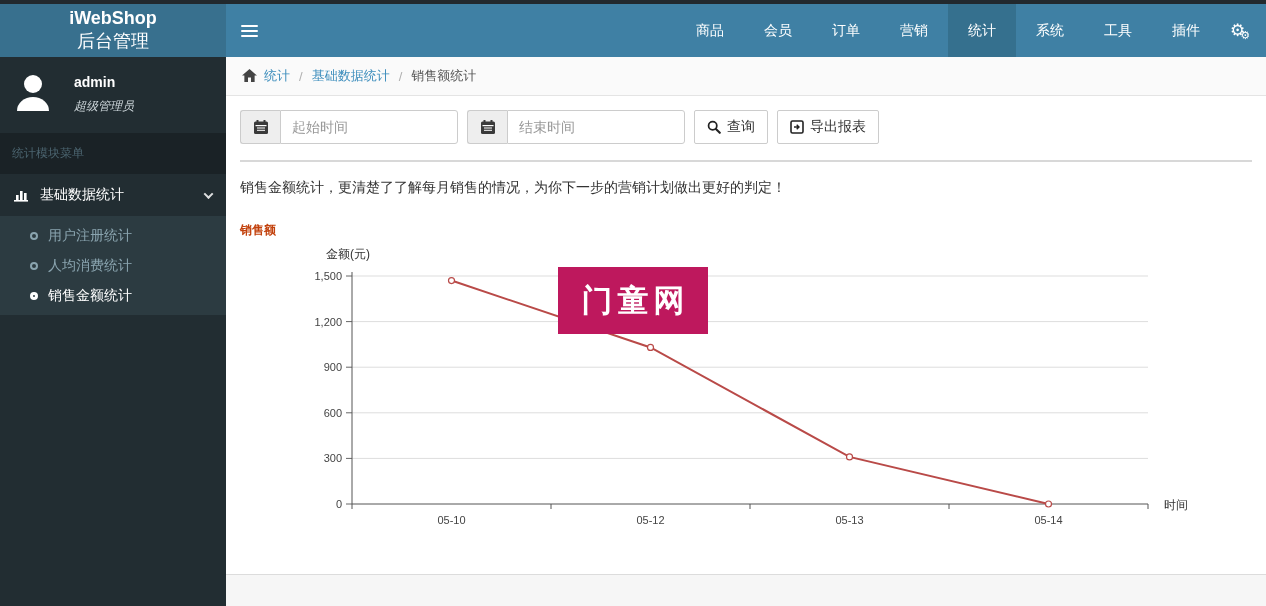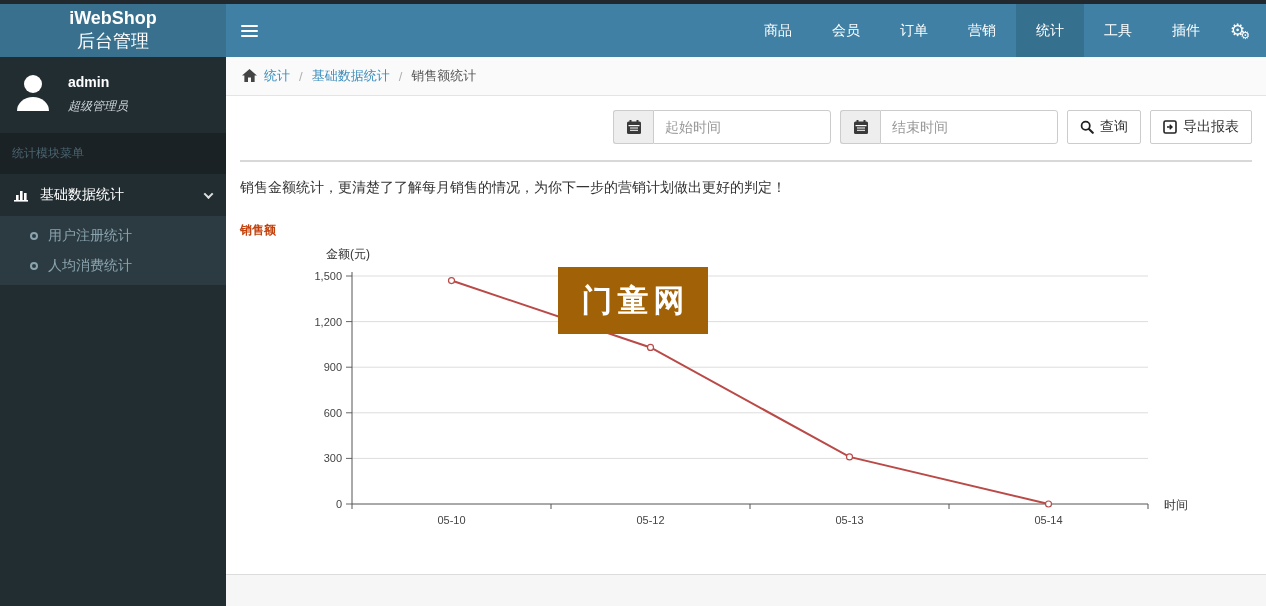--- a/index.html
+++ b/index.html
@@ -16,21 +16,21 @@
   .hamburger { width:46px; display:flex; flex-direction:column; gap:3px; align-items:center; justify-content:center; cursor:pointer; }
   .hamburger i { width:17px; height:2px; background:#fff; border-radius:1px; }
   .nav { margin-left:auto; display:flex; align-items:stretch; }
   .nav-item { padding:0 20px; display:flex; align-items:center; color:#fff; font-size:14px; cursor:pointer; }
   .nav-item.active { background:#35708e; }
   .cogs { padding:0 16px 0 10px; display:flex; align-items:center; color:#fff; cursor:pointer; }
   .cogs .g1 { font-size:17px; line-height:1; }
   .cogs .g2 { font-size:11px; line-height:1; margin:10px 0 0 -5px; }
   
   .sidebar { position:absolute; top:57px; left:0; width:226px; height:549px; background:#222d32; }
-  .user-panel { display:flex; align-items:center; gap:14px; padding:14px 12px 16px 12px; }
+  .user-panel { display:flex; align-items:center; gap:20px; padding:14px 12px 16px 12px; }
   .user-name { color:#fff; font-weight:bold; font-size:14px; }
   .user-role { color:#cfd8dc; font-size:12px; font-style:italic; margin-top:8px;text-align:right; }
   .menu-header { background:#1a2226; color:#4b646f; font-size:12px; padding:12px 12px; }
   .menu-item { display:flex; align-items:center; height:42px; padding:0 14px; font-size:14px; color:#b8c7ce; cursor:pointer; }
   .menu-item.open { color:#fff; }
   .menu-item .mi-icon { width:16px; margin-right:10px; display:flex; }
   .menu-item .chev { margin-left:auto; }
   .chev { width:7px; height:7px; border-right:2px solid currentColor; border-bottom:2px solid currentColor; display:inline-block; opacity:.85; }
   .chev.down { transform:rotate(45deg) translate(-1px,-1px); }
   .chev.left { transform:rotate(135deg); }
@@ -41,32 +41,32 @@
   .submenu-item.active .circle-o { border-width:3px; }
   
   .breadcrumb-bar { position:absolute; left:226px; top:57px; width:1040px; height:39px; background:#fafafa; border-bottom:1px solid #e4e4e4; display:flex; align-items:center; padding:0 16px; font-size:13px; }
   .crumb-link { color:#3c8dbc; cursor:pointer; }
   .crumb-sep { color:#b0b0b0; margin:0 9px; }
   .crumb-current { color:#555; }
   .home-ico { margin-right:7px; display:flex; }
   .panel { position:absolute; left:226px; top:96px; width:1040px; height:479px; background:#fff; border-bottom:1px solid #dcdcdc; padding:14px; }
   .below-panel { position:absolute; left:226px; top:576px; width:1040px; height:30px; background:#f6f6f6; }
   
-  .filter-row { display:flex; align-items:center; gap:9px;justify-content:flex-end; }
+  .filter-row { display:flex; align-items:center; gap:9px; }
   .input-group { display:flex; height:34px; }
   .addon { width:40px; background:#eee; border:1px solid #ccc; border-right:none; border-radius:3px 0 0 3px; display:flex; align-items:center; justify-content:center; }
   .input-group input { width:178px; height:34px; border:1px solid #ccc; border-radius:0 3px 3px 0; padding:0 11px; font-size:14px; color:#555; outline:none; font-family:inherit; background:#fff; }
   .input-group input::placeholder { color:#999; }
   .btn { height:34px; display:inline-flex; align-items:center; gap:6px; padding:0 12px; background:#fff; border:1px solid #ccc; border-radius:2px; font-size:14px; color:#333; cursor:pointer; font-family:inherit; }
   .divider { border:none; border-top:2px solid #d8d8d8; margin:16px 0 0; }
   .desc { margin-top:17px; font-size:14px; color:#333; }
   .chart-title { margin-top:25px; font-size:12px; font-weight:bold; color:#c2410c; }
   .chart-box { position:relative; margin-top:5px; width:980px; height:300px; }
   .chart-box svg { position:absolute; left:0; top:0; }
-  .watermark { position:absolute; left:318px; top:23px; width:150px; height:67px; background:#a16207; color:#fff; display:flex; align-items:center; justify-content:center; font-size:31px; font-weight:bold; letter-spacing:5px; padding-left:5px; }
+  .watermark { position:absolute; left:318px; top:23px; width:150px; height:67px; background:#be185d; color:#fff; display:flex; align-items:center; justify-content:center; font-size:31px; font-weight:bold; letter-spacing:5px; padding-left:5px; }
 </style>
 </head>
 <body>
 
 <div class="app">
   <div class="topstrip"></div>
 
   <div class="navbar">
     <div class="brand">
       <span class="bold">iWebShop</span>
@@ -76,20 +76,21 @@
         <i></i>
         <i></i>
         <i></i>
       </div>
     <div class="nav">
       <div class="nav-item">商品</div>
       <div class="nav-item">会员</div>
       <div class="nav-item">订单</div>
       <div class="nav-item">营销</div>
       <div class="nav-item active">统计</div>
+      <div class="nav-item">系统</div>
       <div class="nav-item">工具</div>
       <div class="nav-item">插件</div>
       <div class="cogs">
           <span class="g1">⚙</span>
           <span class="g2">⚙</span>
         </div>
     </div>
   </div>
 
   <div class="sidebar">
@@ -121,20 +122,24 @@
     </div>
 
     <div class="submenu">
       <div class="submenu-item">
         <span class="circle-o"></span>
         <span>用户注册统计</span>
       </div>
       <div class="submenu-item">
         <span class="circle-o"></span>
         <span>人均消费统计</span>
+      </div>
+      <div class="submenu-item active">
+        <span class="circle-o"></span>
+        <span>销售金额统计</span>
       </div>
     </div>
 
 
   </div>
 
   <div class="breadcrumb-bar">
     <span class="home-ico">
       <svg width="15" height="14" viewBox="0 0 16 15">
           <path d="M8 0 L16 7 H13.5 V14 H9.6 V9.2 H6.4 V14 H2.5 V7 H0 Z" fill="#444"></path>

